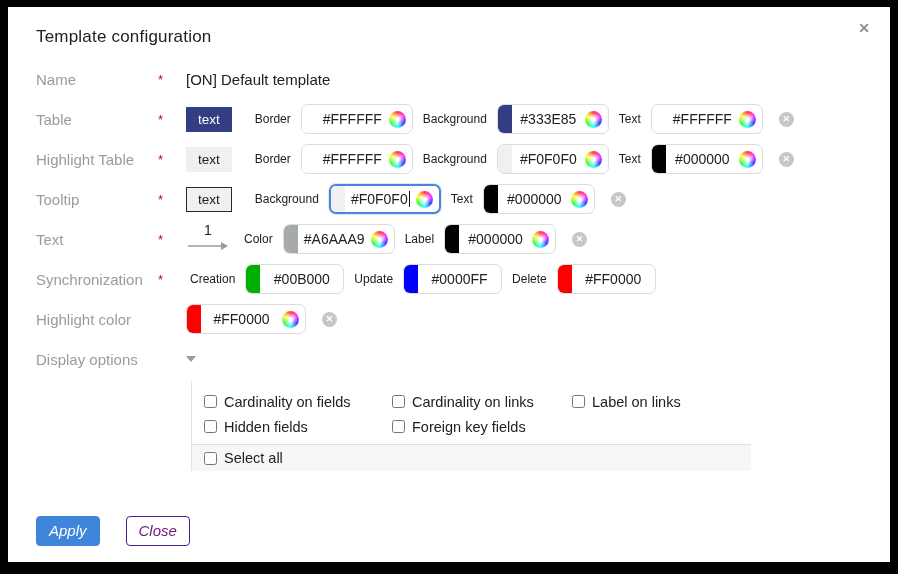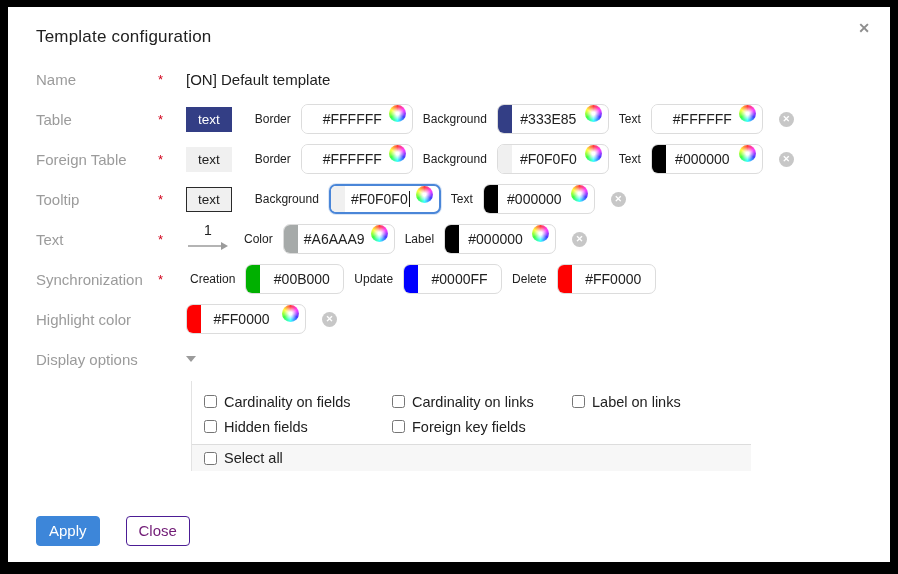--- a/index.html
+++ b/index.html
@@ -29,21 +29,21 @@
 
   .chip {
     display:inline-block; padding:3px 11px; font-size:13.5px; line-height:17px;
     margin-right:13px; border:1px solid transparent;
   }
   .chip.bordered { border-color:#2a2a2a; }
 
   .fld-label { color:#212121; font-size:12px; margin:0 10px; white-space:nowrap; }
 
   .color-input {
-    display:inline-flex; height:30px; width:112px;
+    display:inline-flex; align-items:center; height:30px; width:112px;
     border:1px solid #dcdcdc; border-radius:7px; background:#fff; overflow:hidden;
   }
   .color-input.narrow { width:99px; }
   .color-input.wide { width:120px; }
   .color-input.focused {
     border:2px solid #4a86d8; box-shadow:0 0 0 1px #dbe7f7;
   }
   .swatch { width:14px; align-self:stretch; flex:0 0 auto; }
   .ci-value {
     flex:1 1 auto; min-width:0; border:none; outline:none; background:transparent;
@@ -82,21 +82,21 @@
     width:13px; height:13px; margin:0 7px 0 0; accent-color:#fff;
   }
   .cb-label { font-size:14.5px; color:#212121; }
   .select-all-row {
     margin-left:-12px; padding-left:12px; margin-top:5px; height:27px;
     display:flex; align-items:center; background:#f7f7f7; border-top:1px solid #ddd;
   }
   .select-all-row .cb-label { }
   .footer { position:absolute; left:28px; bottom:16px; display:flex; gap:26px; }
   .btn { font-family:"Liberation Sans",sans-serif; font-size:15px; border-radius:4px;
-    padding:4px 12px; cursor:pointer; line-height:20px; }
+    padding:4px 12px; cursor:pointer; line-height:20px;font-style:italic; }
   .btn-apply { background:#3d86d9; border:1px solid #3d86d9; color:#fff; }
   .btn-close { background:#fff; border:1px solid #4c1d95; color:#701a75; }
 </style>
 </head>
 <body>
 
 <div class="dialog">
   <button class="close-x">✕</button>
   <h1 class="dialog-title">Template configuration</h1>
 
@@ -125,21 +125,21 @@
     <span class="fld-label">Text</span>
     <span class="color-input">
       <span class="swatch" style="background-color: rgb(255, 255, 255);"></span>
       <input class="ci-value" value="#FFFFFF" style="">
       <span class="wheel"></span>
     </span>
     <span class="clear-icon">✕</span>
   </div>
 
   <div class="row">
-    <span class="row-label">Foreign Table</span>
+    <span class="row-label">Highlight Table</span>
     <span class="req">*</span>
     <span class="chip" style="color: rgb(33, 33, 33); background-color: rgb(240, 240, 240);">text</span>
     <span class="fld-label">Border</span>
     <span class="color-input">
       <span class="swatch" style="background-color: rgb(255, 255, 255);"></span>
       <input class="ci-value" value="#FFFFFF" style="">
       <span class="wheel"></span>
     </span>
     <span class="fld-label">Background</span>
     <span class="color-input">

